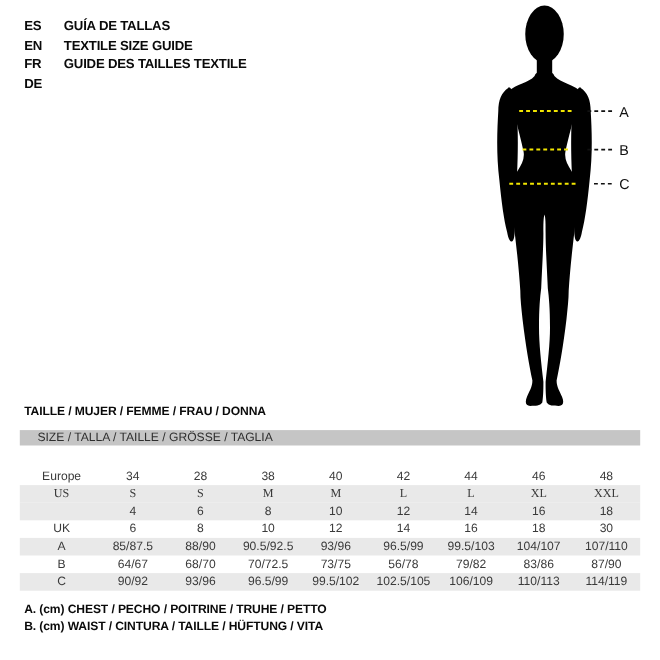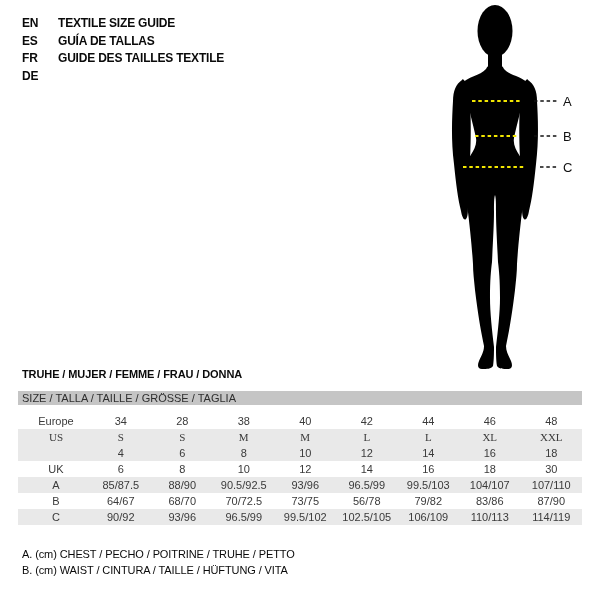--- a/index.html
+++ b/index.html
@@ -11,43 +11,43 @@
   .langs{position:absolute;left:22px;top:14px;}
   .lang-row{display:flex;align-items:center;height:17.7px;}
   .lang-code{width:36px;font-size:12px;font-weight:700;letter-spacing:-0.2px;}
   .lang-label{font-size:12px;font-weight:700;letter-spacing:-0.2px;white-space:nowrap;}
   
   .figure-wrap{position:absolute;left:410px;top:0;width:190px;height:380px;}
   
   .gender-title{position:absolute;left:22px;top:368px;font-size:11px;font-weight:700;letter-spacing:-0.1px;}
   
   .size-table{position:absolute;left:18px;top:391px;width:564px;}
-  .thead{height:14px;line-height:14px;padding-left:4px;font-size:11px;font-weight:400;color:#2e2e2e;background:#c5c5c5;}
-  .trows{margin-top:8px;}
+  .thead{height:14px;line-height:14px;padding-left:16px;font-size:11px;font-weight:400;color:#2e2e2e;background:#c5c5c5;}
+  .trows{margin-top:20px;}
   .trow{display:grid;grid-template-columns:72px repeat(8,1fr);height:16px;align-items:center;font-size:11px;color:#3a3a3a;}
   .tlabel{padding-left:4px;text-align:left;white-space:nowrap;}
   .tcell{text-align:center;white-space:nowrap;}
   
   .legend{position:absolute;left:22px;top:546px;}
-  .legend-line{height:16px;line-height:16px;font-size:11px;font-weight:400;letter-spacing:-0.1px;white-space:nowrap;}
+  .legend-line{height:16px;line-height:16px;font-size:11px;font-weight:700;letter-spacing:-0.1px;white-space:nowrap;}
 </style>
 </head>
 <body>
 
 <div class="page">
 
   <div class="langs">
     <div class="lang-row">
+      <span class="lang-code">ES</span>
+      <span class="lang-label">GUÍA DE TALLAS</span>
+    </div>
+
+    <div class="lang-row">
       <span class="lang-code">EN</span>
       <span class="lang-label">TEXTILE SIZE GUIDE</span>
-    </div>
-
-    <div class="lang-row">
-      <span class="lang-code">ES</span>
-      <span class="lang-label">GUÍA DE TALLAS</span>
     </div>
 
     <div class="lang-row">
       <span class="lang-code">FR</span>
       <span class="lang-label">GUIDE DES TAILLES TEXTILE</span>
     </div>
 
     <div class="lang-row">
       <span class="lang-code">DE</span>
     </div>
@@ -124,21 +124,21 @@
       <line x1="65" y1="136" x2="108" y2="136" stroke="#f2e600" stroke-width="1.8" stroke-dasharray="3.5 2.8"></line>
       <line x1="124" y1="136" x2="148" y2="136" stroke="#111111" stroke-width="1.5" stroke-dasharray="3.5 2.8"></line>
       <text x="153" y="141" font-size="13" fill="#111111">B</text>
 
       <line x1="53" y1="167" x2="115" y2="167" stroke="#f2e600" stroke-width="1.8" stroke-dasharray="3.5 2.8"></line>
       <line x1="130" y1="167" x2="148" y2="167" stroke="#111111" stroke-width="1.5" stroke-dasharray="3.5 2.8"></line>
       <text x="153" y="172" font-size="13" fill="#111111">C</text>
     </svg>
   </div>
 
-  <div class="gender-title">TRUHE / MUJER / FEMME / FRAU / DONNA</div>
+  <div class="gender-title">TAILLE / MUJER / FEMME / FRAU / DONNA</div>
 
   <div class="size-table">
     <div class="thead" style="background: rgb(197, 197, 197);">SIZE / TALLA / TAILLE / GRÖSSE / TAGLIA</div>
     <div class="trows">
     <div class="trow">
       <div class="tcell tlabel">Europe</div>
     <div class="tcell">34</div>
           <div class="tcell">28</div>
           <div class="tcell">38</div>
           <div class="tcell">40</div>

